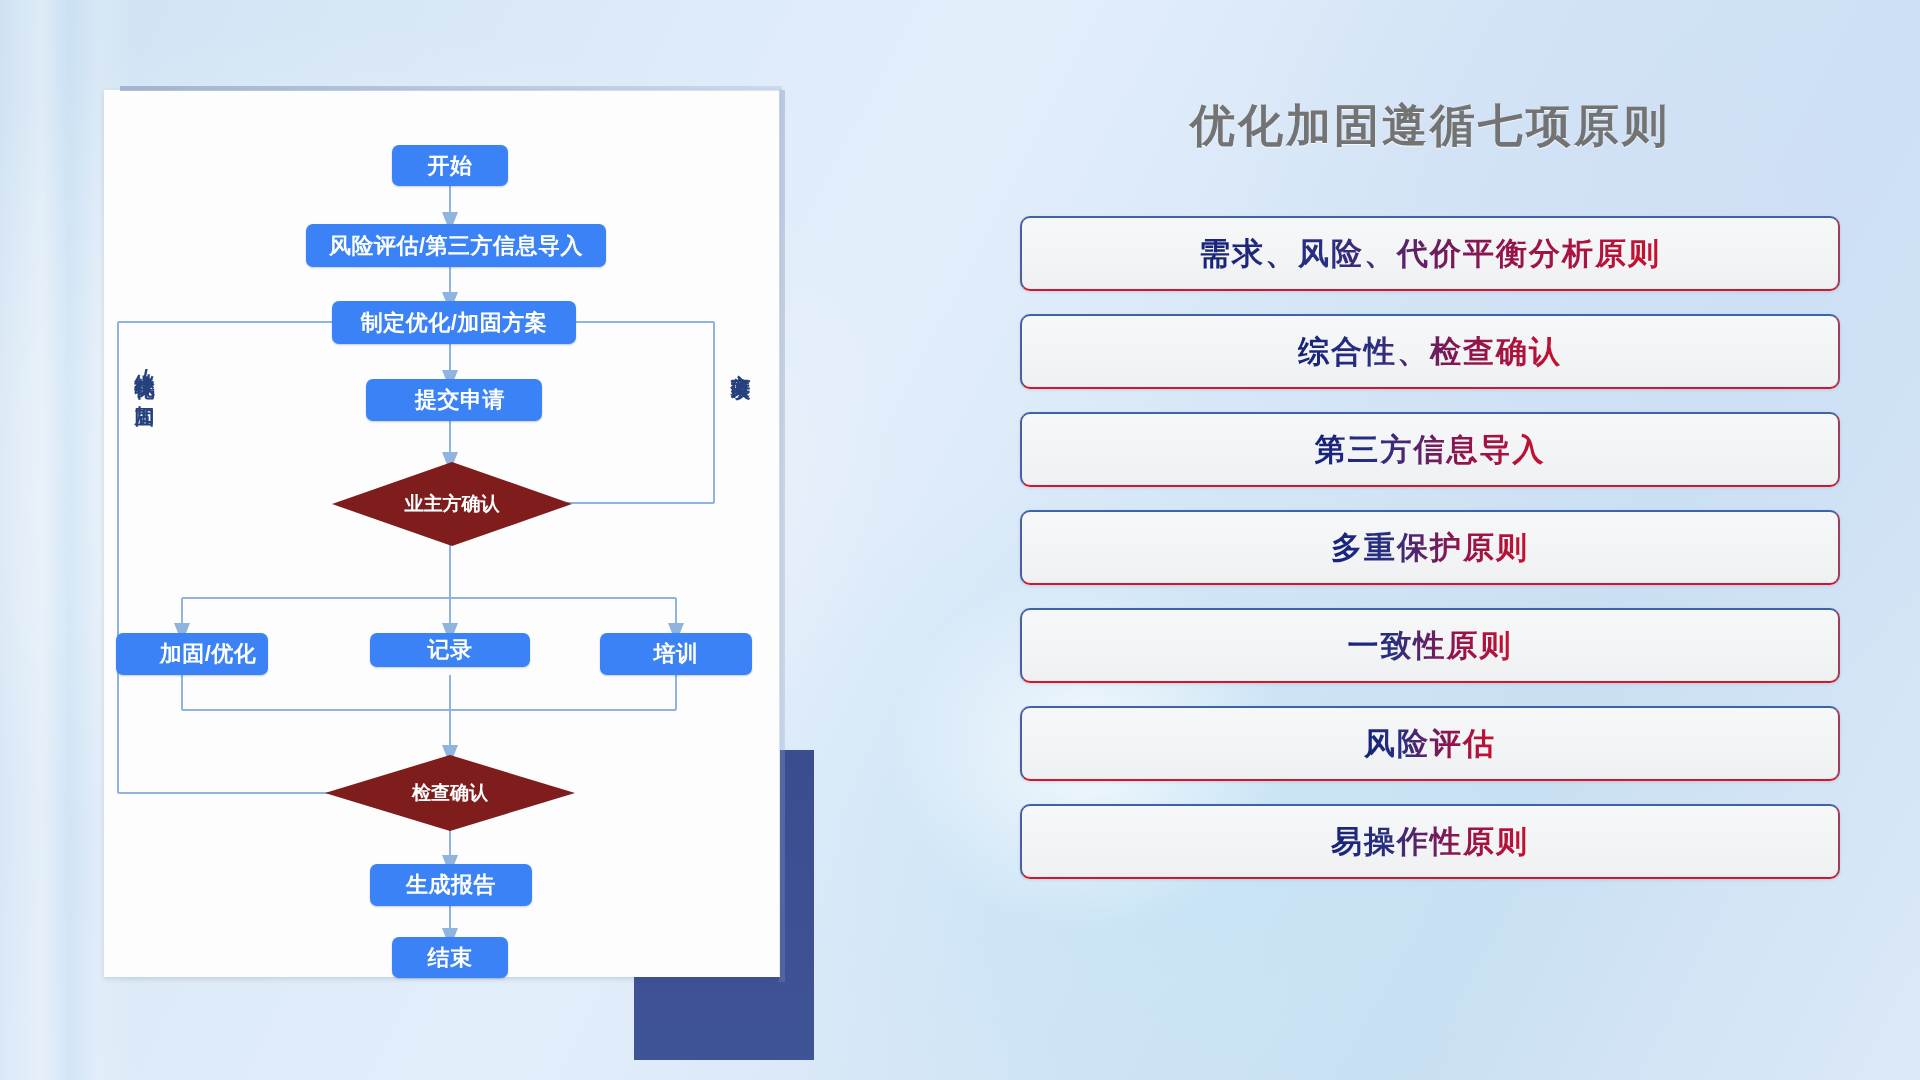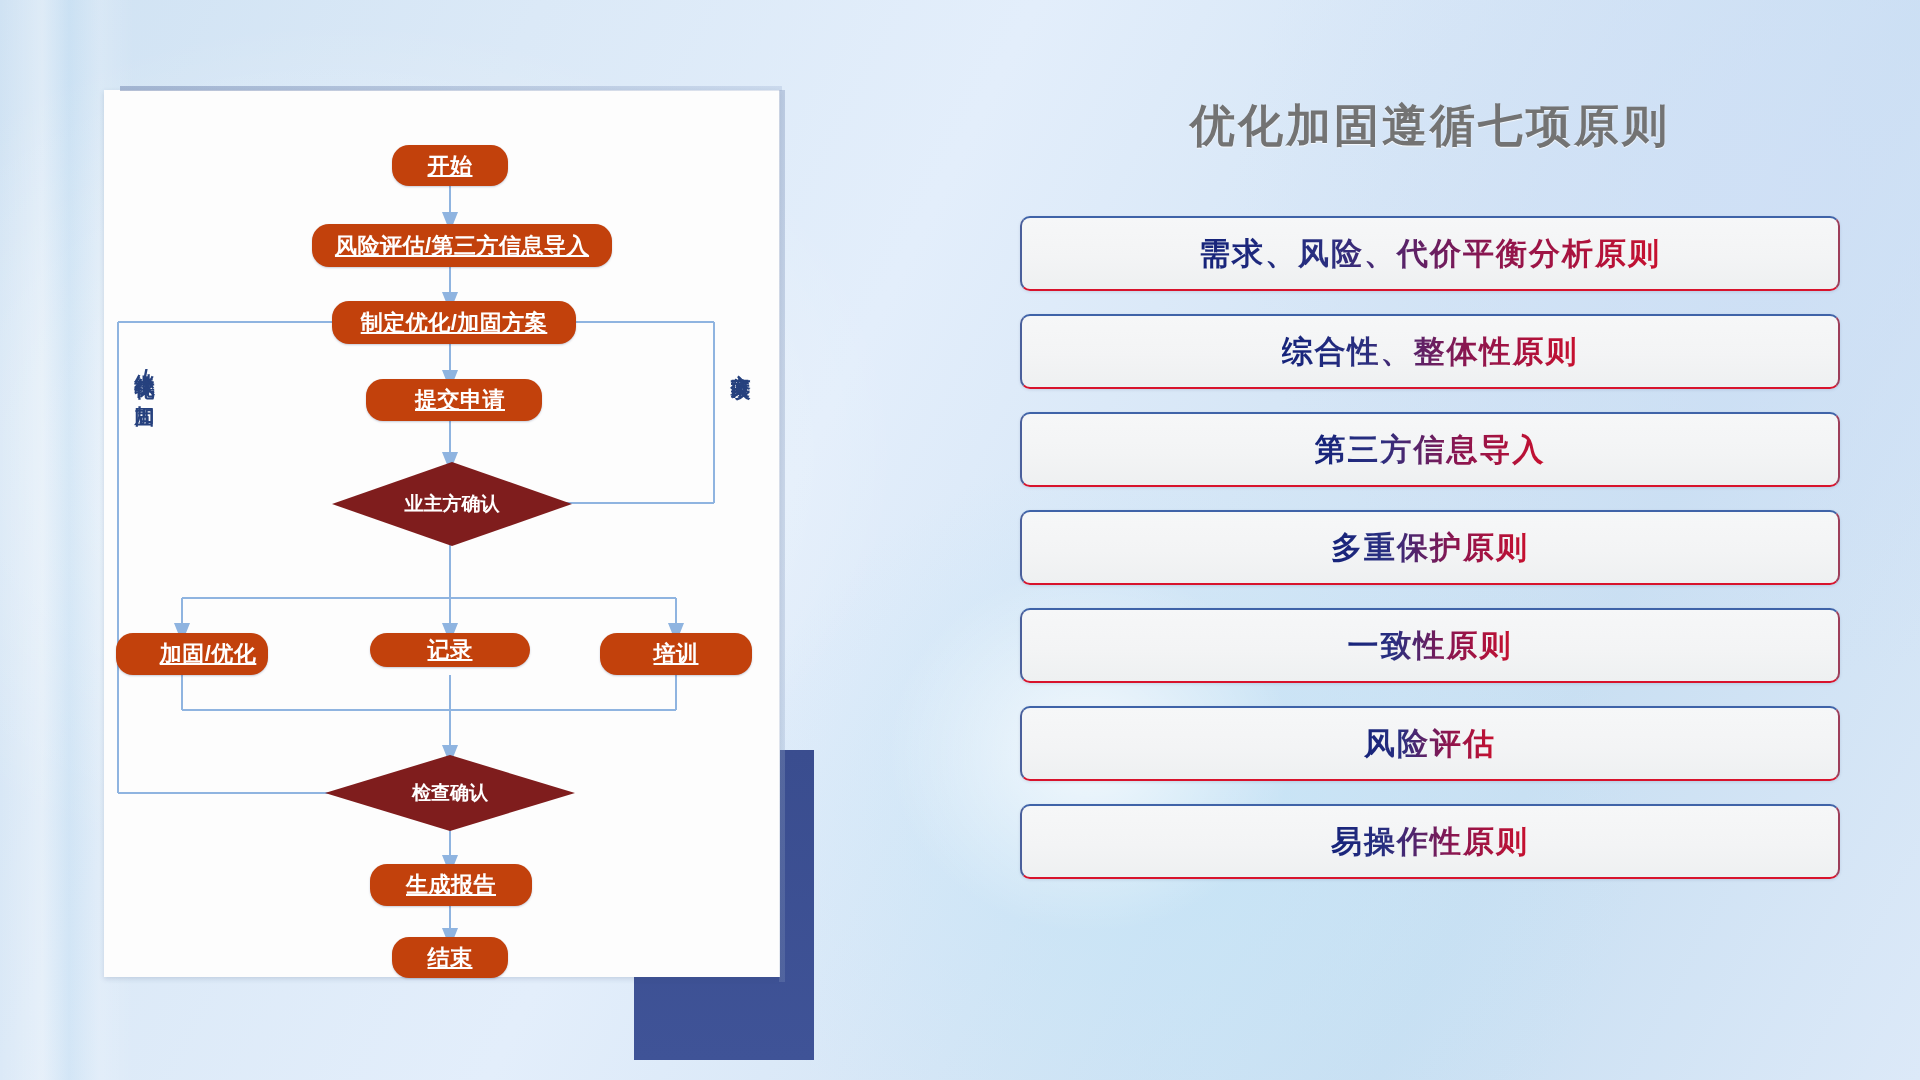--- a/index.html
+++ b/index.html
@@ -34,24 +34,24 @@
   .card{position:absolute;left:0;top:0;width:676px;height:887px;background:#fdfdfd;
      box-shadow:0 2px 5px rgba(60,80,120,.18);}
   .card::before{content:"";position:absolute;left:16px;right:-2px;top:-4px;height:5px;
      background:linear-gradient(90deg,rgba(120,140,180,.55),rgba(150,170,205,.28));}
   .card::after{content:"";position:absolute;right:-5px;top:0;bottom:-5px;width:6px;
      background:linear-gradient(180deg,rgba(150,168,200,.5),rgba(150,168,200,.22));}
 
   .stage{position:absolute;left:0;top:0;width:676px;height:887px;}
   svg.links{position:absolute;left:0;top:0;width:676px;height:887px;}
 
-  .node{position:absolute;background:#c2410c;color:#fff;border-radius:17px;
+  .node{position:absolute;background:#3b82f6;color:#fff;border-radius:7px;
      display:flex;align-items:center;justify-content:center;
      font-weight:bold;letter-spacing:.5px;line-height:1;
-     box-shadow:0 1px 2px rgba(40,60,110,.25);text-decoration:underline;}
+     box-shadow:0 1px 2px rgba(40,60,110,.25);}
   .dia{position:absolute;color:#fff;font-weight:bold;
      display:flex;align-items:center;justify-content:center;
      background:#7f1d1d;clip-path:polygon(50% 0,100% 50%,50% 100%,0 50%);}
   .vlabel{position:absolute;color:#26417e;font-weight:bold;
      writing-mode:vertical-rl;text-orientation:upright;letter-spacing:2px;line-height:1.05;}
 
   
   #panel{position:absolute;left:1020px;top:96px;width:820px;}
   #panel-title{text-align:center;font-size:45px;font-weight:bold;color:#737373;
      letter-spacing:3px;text-shadow:0 1px 1px rgba(255,255,255,.8);}
@@ -124,21 +124,21 @@
         <line x1="434" y1="413" x2="610" y2="413"></line>
         <line x1="610" y1="413" x2="610" y2="232"></line>
         <line x1="610" y1="232" x2="400" y2="232" marker-end="url(#ahl)"></line>
       </g>
     </svg>
 
     <div class="node" style="left:288px;top:55px;width:116px;height:41px;font-size:22px;">
       <span>开始</span>
     </div>
 
-    <div class="node" style="left:208px;top:134px;width:300px;height:43px;font-size:22px;">
+    <div class="node" style="left:202px;top:134px;width:300px;height:43px;font-size:22px;">
       <span>风险评估/第三方信息导入</span>
     </div>
 
     <div class="node" style="left:228px;top:211px;width:244px;height:43px;font-size:22px;">
       <span>制定优化/加固方案</span>
     </div>
 
     <div class="node" style="left:262px;top:289px;width:176px;height:42px;font-size:22px;padding-left:12px;">
       <span>提交申请</span>
     </div>
@@ -180,21 +180,21 @@
 </div>
 
 <div id="panel">
   <div id="panel-title">优化加固遵循七项原则</div>
 
   <div id="principles">
     <div class="pitem">
       <span class="ptext">需求、风险、代价平衡分析原则</span>
     </div>
     <div class="pitem">
-      <span class="ptext">综合性、整体性原则</span>
+      <span class="ptext">综合性、检查确认</span>
     </div>
     <div class="pitem">
       <span class="ptext">第三方信息导入</span>
     </div>
     <div class="pitem">
       <span class="ptext">多重保护原则</span>
     </div>
     <div class="pitem">
       <span class="ptext">一致性原则</span>
     </div>

